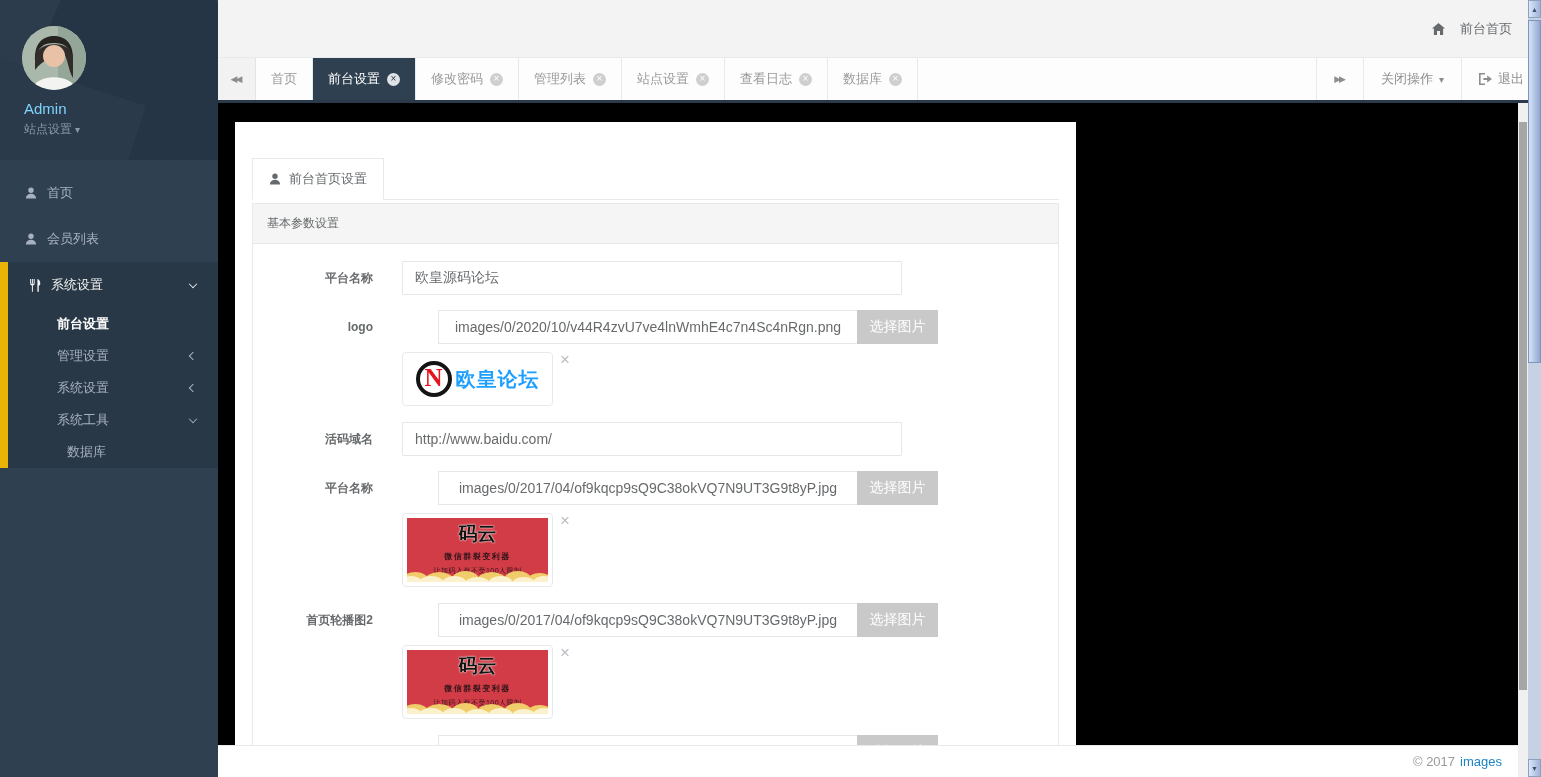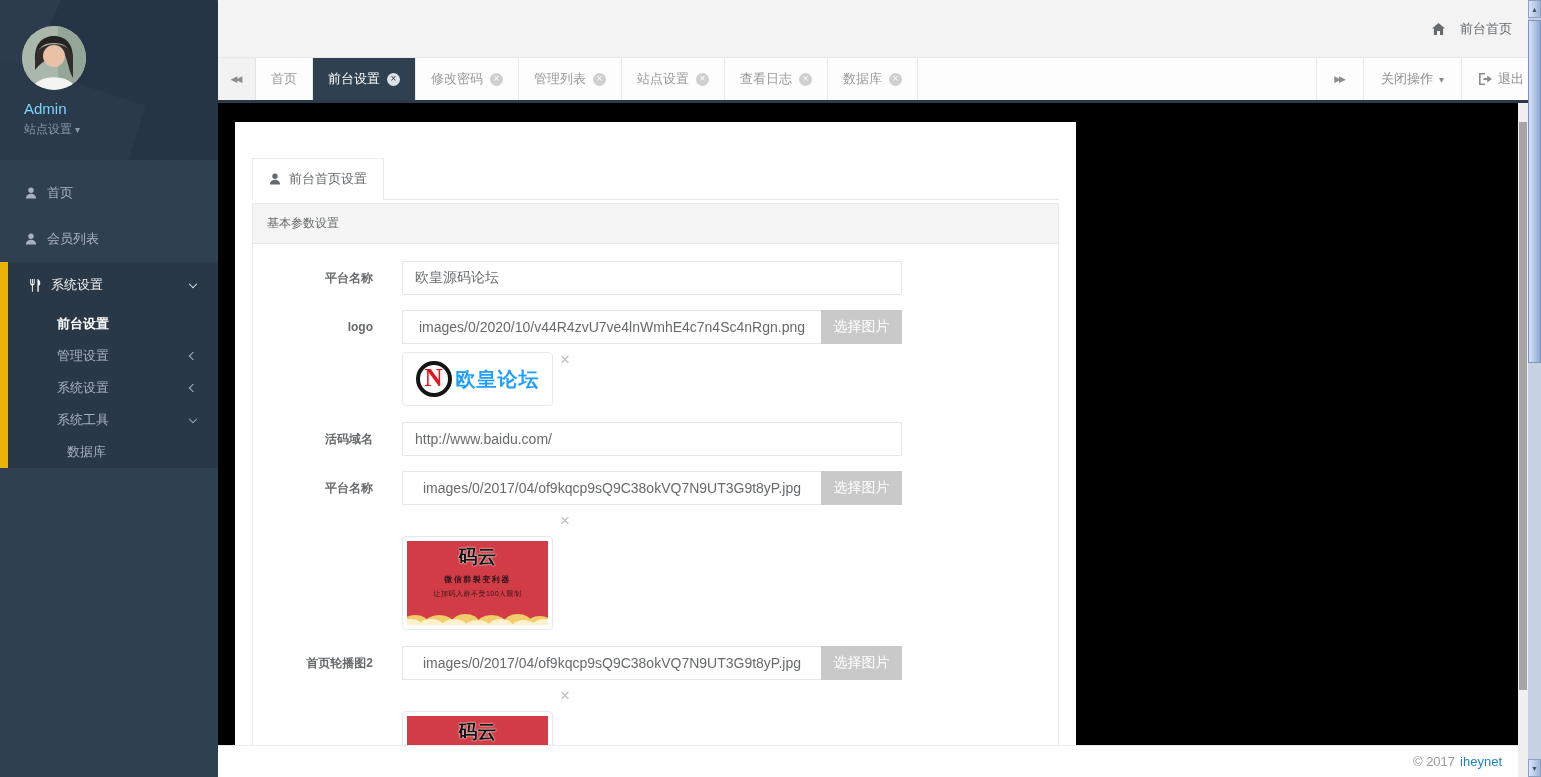--- a/index.html
+++ b/index.html
@@ -59,33 +59,33 @@
   .card { margin:19px 0 0 17px; width:841px; min-height:660px; background:#fff; padding:36px 17px 60px; }
   .navtabs { border-bottom:1px solid #e7eaec; display:flex; }
   .ctab { display:flex; align-items:center; gap:8px; padding:11px 16px; background:#fff;
     border:1px solid #e7eaec; border-bottom:1px solid #fff; margin-bottom:-1px;
     font-size:13px; color:#676a6c; cursor:pointer; }
   .panel { margin-top:3px; border:1px solid #e7eaec; background:#fff; }
   .phead { background:#f5f5f5; border-bottom:1px solid #e7eaec; padding:11px 14px;
     font-size:12px; color:#676a6c; }
   .pbody { padding:17px 0 20px; }
   .frow { display:flex; align-items:center; margin-bottom:15px; }
-  .frow.img { margin-bottom:8px; }
+  .frow.img { margin-bottom:8px;gap:36px; }
   .flabel { width:149px; padding-right:29px; text-align:right; font-size:12px;
     color:#676a6c; font-weight:bold; }
   .grp { display:flex; }
   input.txt { width:500px; height:34px; border:1px solid #e5e6e7; padding:6px 12px;
     font-size:14px; color:#676a6c; background:#fff; font-family:inherit; border-radius:1px; outline:none; }
   .grp input.txt { width:419px; border-right:none;text-align:center; }
   .btn-choose { width:81px; height:34px; background:#c9c9c9; color:#fff; border:none;
     font-size:14px; font-family:inherit; cursor:pointer; }
   .preview-row { display:flex; align-items:flex-start; padding-left:149px; margin-bottom:16px; }
   .pv { border:1px solid #e7eaec; border-radius:4px; background:#fff; padding:4px; }
   .pv-logo { width:151px; height:54px; display:flex; align-items:center; justify-content:center; gap:4px; }
-  .pv-banner { width:151px; height:94px;margin-top:23px; }
+  .pv-banner { width:151px; height:74px; }
   .x-close { color:#b9bec4; font-size:17px; margin-left:7px; line-height:15px; cursor:pointer; }
   .ring { width:36px; height:36px; border:4px solid #141414; border-radius:50%;
     display:flex; align-items:center; justify-content:center; flex-shrink:0; }
   .ringN { color:#e8131d; font-family:"Liberation Serif","DejaVu Serif",serif;
     font-weight:bold; font-size:25px; line-height:1; margin-top:-3px; }
   .logo-cn { color:#1e9fff; font-size:20px; font-weight:bold; letter-spacing:1px; white-space:nowrap; }
   .bimg { width:100%; height:100%; background:#d23c46; position:relative; overflow:hidden; text-align:center; }
   .btitle { font-family:"Liberation Serif","DejaVu Serif",serif; font-weight:bold; font-size:19px;
     color:#121212; text-shadow:0 0 2px #fff,0 0 1px #fff; margin-top:3px; }
   .bl1 { font-size:8px; color:#30141a; letter-spacing:1.5px; margin-top:4px; font-weight:bold; }
@@ -369,21 +369,21 @@
               </div>
             </div>
 
           </div>
         </div>
       </div>
     </div>
 
     <div class="footer">
       <span>© 2017</span>
-      <span class="brand">iheynet</span>
+      <span class="brand">images</span>
     </div>
   </div>
 
   <div class="sb-inner">
     <div class="ithumb"></div>
   </div>
   <div class="sb-outer">
     <div class="sb-btn up">
         <span>▲</span>
       </div>

